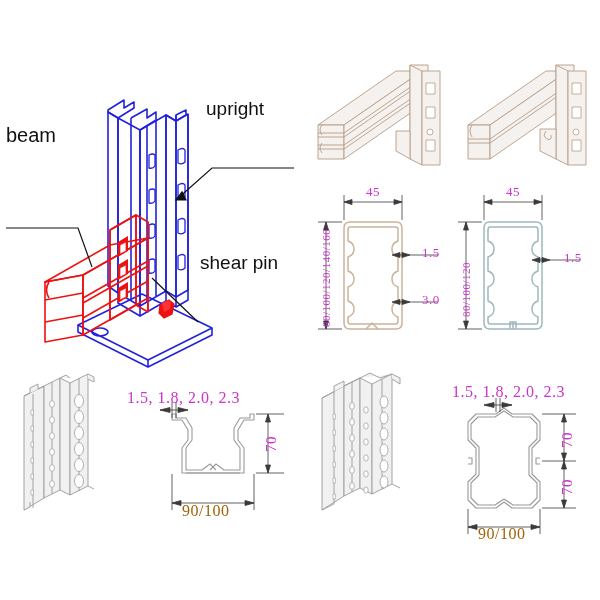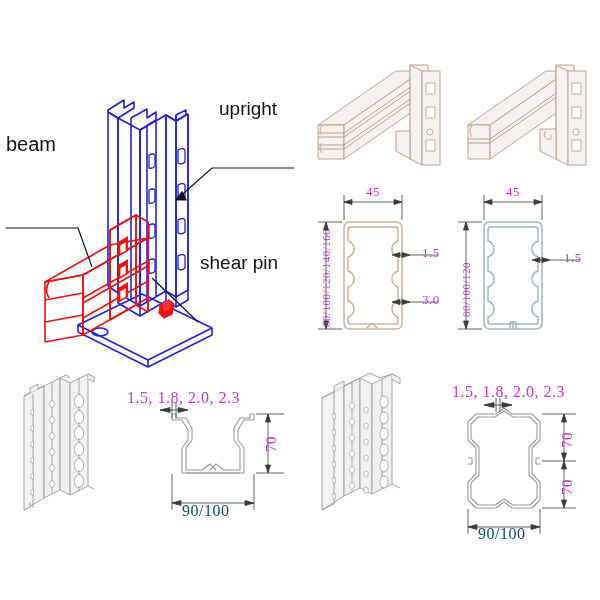--- a/index.html
+++ b/index.html
@@ -23,21 +23,21 @@
   .lbl-upright{font-size:19px;}
   .lbl-shear{font-size:19px;}
   .dimtxt{
     position:absolute;
     font-family:"Liberation Serif",serif;
     color:#cc33cc;
     white-space:nowrap;
     line-height:1;
     letter-spacing:.5px;
   }
-  .dimtxt.dark{color:#0c4a6e;}
+  .dimtxt.dark{color:#a16207;}
   .vert{transform-origin:0 0;}
 </style>
 </head>
 <body>
 
 <div id="sheet">
 
   <div class="panel" style="left:0;top:60px;width:300px;height:300px;">
     <svg width="300" height="300" viewBox="0 0 300 300">
 
@@ -134,22 +134,22 @@
 
         <path d="M6 168 L78 168 L92 207"></path>
 
         <path d="M294 108 L212 108 L176 140"></path>
         <path d="M176 140 L186 140 L182 132 Z" fill="#111111"></path>
 
         <path d="M198 262 L152 218"></path>
       </g>
     </svg>
 
-    <div class="lbl lbl-beam" style="left:6px;top:74px;">beam</div>
-    <div class="lbl lbl-upright" style="left:219px;top:39px;">upright</div>
+    <div class="lbl lbl-beam" style="left:6px;top:65px;">beam</div>
+    <div class="lbl lbl-upright" style="left:206px;top:39px;">upright</div>
     <div class="lbl lbl-shear" style="left:200px;top:193px;text-align:right;">shear pin</div>
   </div>
 
   <div class="panel" style="left:300px;top:55px;width:300px;height:120px;">
     <svg width="300" height="120" viewBox="0 0 300 120">
 
       <g fill="#f4f1ee" stroke="#b79c84" stroke-width="0.9" stroke-linejoin="round">
 
         <path d="M18 70 L96 16 L122 16 L44 70 Z"></path>
 

